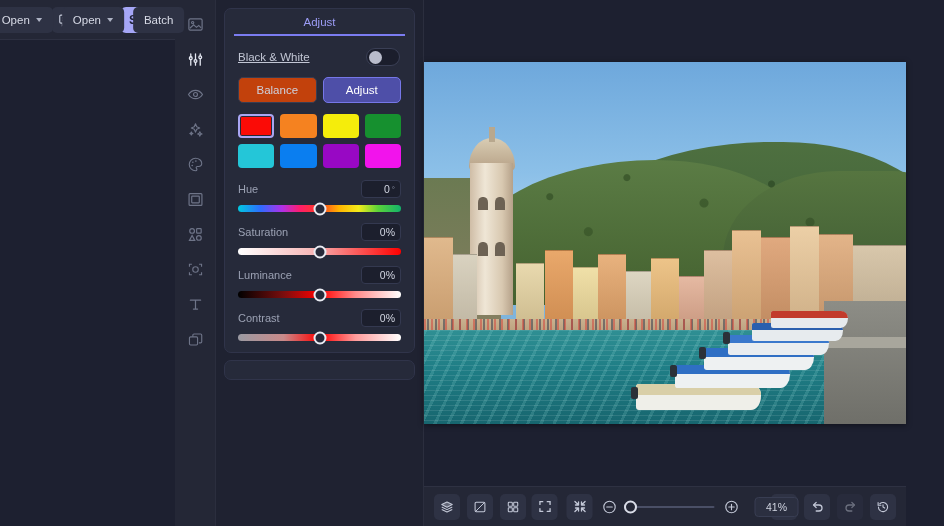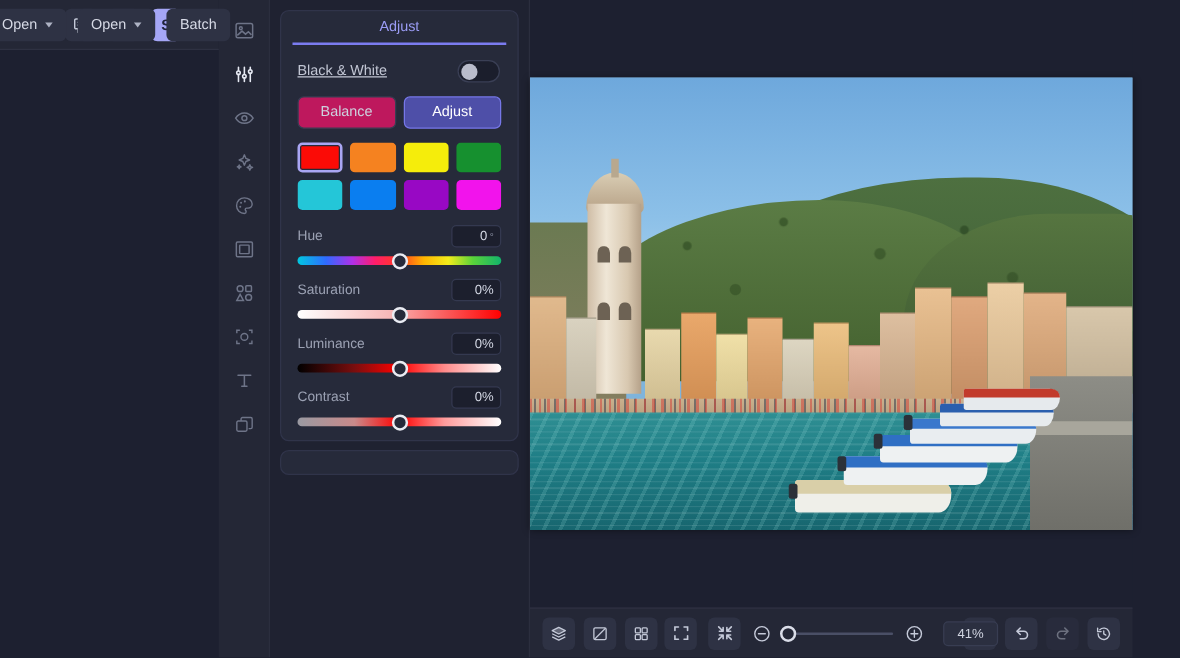--- a/index.html
+++ b/index.html
@@ -134,21 +134,21 @@
   .toggle .knob {
     position: absolute; top: 2px; left: 2px;
     width: 13px; height: 13px; border-radius: 50%;
     background: #b9bccb;
   }
 
   .segrow { display: flex; gap: 6px; padding: 0 13px 0 13px; }
   .seg {
     flex: 1; height: 26px; border-radius: 5px;
     font-size: 11.5px; font-family: inherit;
-    background: #be185d; border: 1px solid #383d52; color: #cdd1de;
+    background: #c2410c; border: 1px solid #383d52; color: #cdd1de;
     cursor: pointer;
   }
   .seg.active { background: #4e4fa8; border-color: #7677e8; color: #fff; }
 
   .swatches {
     display: grid; grid-template-columns: repeat(4, 1fr);
     gap: 6px; padding: 11px 13px 12px 13px;
   }
   .sw {
     height: 24px; border-radius: 4px; cursor: pointer;

